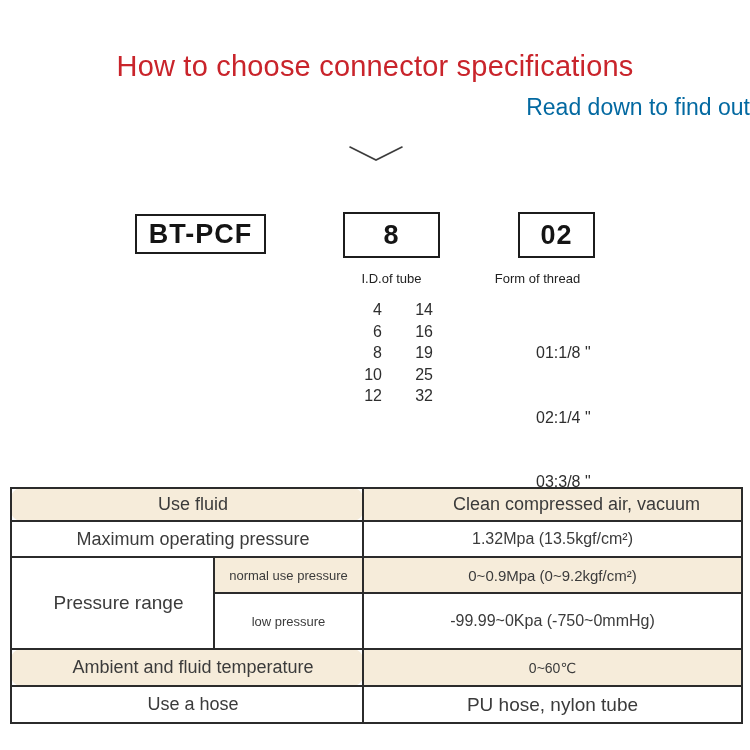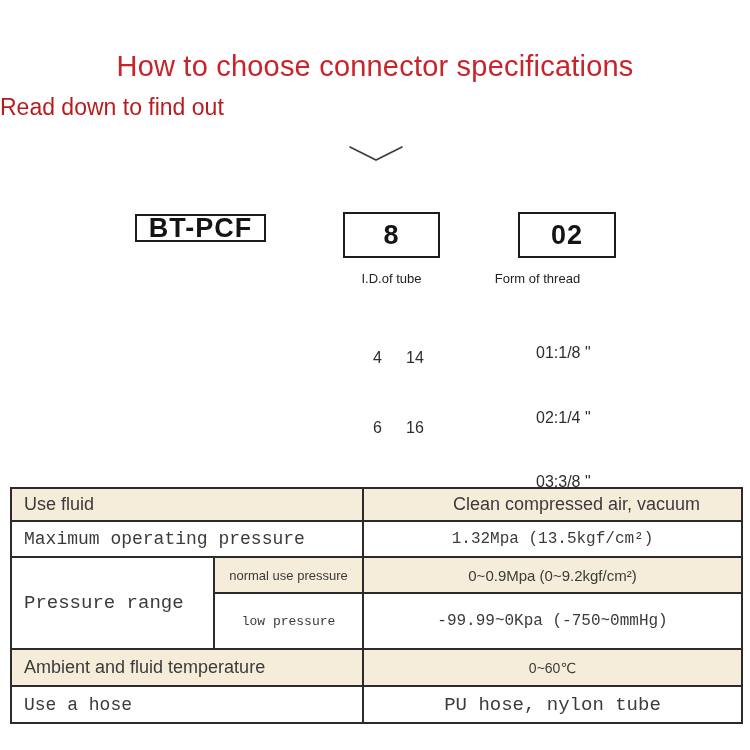--- a/index.html
+++ b/index.html
@@ -20,67 +20,67 @@
     top: 50px; left: 0; right: 0;
     text-align: center;
     font-size: 29px;
     font-weight: 400;
     color: #c9242b;
     letter-spacing: 0.2px;
   }
   .subtitle {
     position: absolute;
     top: 94px; left: 0; right: 0;
-    text-align: left;
+    text-align: right;
     font-size: 23px;
     font-weight: 400;
-    color: #b91c1c;
+    color: #0369a1;
   }
   .chevron {
     position: absolute;
     top: 144px; left: 347px;
   }
 
   
   .code-box {
     position: absolute;
     border: 2px solid #1c1c1c;
     background: #ffffff;
     display: flex;
     align-items: center;
     justify-content: center;
     font-weight: 700;
     font-size: 27px;
     color: #141414;
     letter-spacing: 1px;
   }
-  .box-model  { left: 135px; top: 214px; width: 131px; height: 28px; }
+  .box-model  { left: 135px; top: 214px; width: 131px; height: 40px; }
   .box-tube   { left: 343px; top: 212px; width: 97px;  height: 46px; }
-  .box-thread { left: 518px; top: 212px; width: 98px;  height: 46px; }
+  .box-thread { left: 518px; top: 212px; width: 77px;  height: 46px; }
 
   .mini-label {
     position: absolute;
     top: 271px;
     font-size: 13px;
     color: #222222;
     text-align: center;
   }
   .lbl-tube   { left: 343px; width: 97px; }
   .lbl-thread { left: 477px; width: 121px; }
 
   
   .tube-list {
     position: absolute;
     left: 350px; top: 299px;
     font-size: 16px;
     color: #2e2e2e;
     line-height: 21.5px;
   }
   .tube-row .c1 { display: inline-block; width: 32px; text-align: right; }
-  .tube-row .c2 { display: inline-block; width: 36px; text-align: center; margin-left: 15px; margin-top: 48px; }
+  .tube-row .c2 { display: inline-block; width: 36px; text-align: right; margin-left: 15px; }
 
   .thread-list {
     position: absolute;
     left: 536px; top: 299px;
     font-size: 16px;
     color: #2e2e2e;
     line-height: 21.5px;
     white-space: pre;
   }
 
@@ -93,25 +93,26 @@
     table-layout: fixed;
   }
   .spec-table col.c1 { width: 203px; }
   .spec-table col.c2 { width: 149px; }
   .spec-table td {
     border: 2px solid #2b2b2b;
     color: #3b3b3b;
     vertical-align: middle;
   }
   .beige { background: #f6ecda; }
-  .white { background: #ffffff; font-family: Liberation Mono, monospace; }
+  .white { background: #ffffff; }
   .lab {
-    text-align: left;
+    text-align: center;
     padding-left: 12px;
     font-size: 18px;
+    border-radius: 10px;
   }
   .lab-big { font-size: 19px; }
   .sublab {
     text-align: center;
     font-size: 13px;
   }
   .val { text-align: center; }
   .v18 { font-size: 18px; padding-left: 48px; }
   .v16 { font-size: 16px; border-radius: 12px; }
   .v15 { font-size: 15px; }

